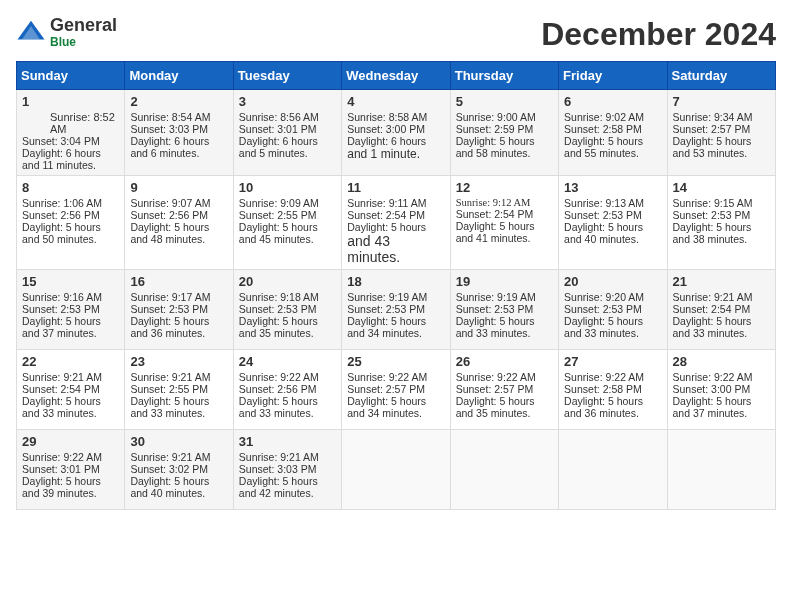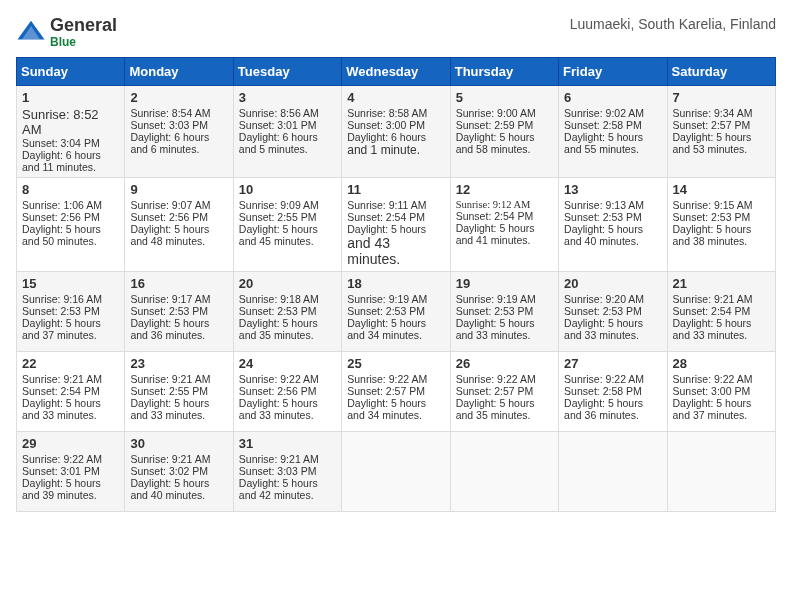--- a/index.html
+++ b/index.html
@@ -103,41 +103,41 @@
     <svg class="logo-icon" viewBox="0 0 40 40">
       <polygon points="20,5 38,30 2,30" fill="#1565c0"></polygon>
       <polygon points="20,12 32,30 8,30" fill="#fff" opacity="0.3"></polygon>
     </svg>
     <div class="logo-text">
       <span class="logo-general">General</span>
       <span class="logo-blue">Blue</span>
     </div>
   </div>
   <div class="title-area">
-    <div class="subtitle">Luumaeki, South Karelia, Finland</div>
+    <div class="month-title">December 2024</div>
   </div>
 </div>
 
 <table>
   <thead>
     <tr>
     <th>Sunday</th>
         <th>Monday</th>
         <th>Tuesday</th>
         <th>Wednesday</th>
         <th>Thursday</th>
         <th>Friday</th>
         <th>Saturday</th>
       </tr>
   </thead>
   <tbody id="calendar-body">
   <tr>
         <td>
           <span class="day-num">1</span>
-          <span style="display: block; font-size: 13px;">Sunrise: 8:52 AM</span>
+          <span style="display: block; font-size: 11px; margin-left: 28px;">Sunrise: 8:52 AM</span>
           <span style="display: block; font-size: 10.5px;">Sunset: 3:04 PM</span>
           <span style="display: block; font-size: 10.5px;">Daylight: 6 hours</span>
           <span style="display: block; font-size: 10.5px;">and 11 minutes.</span>
         </td>
         <td>
           <span class="day-num">2</span>
           <span style="display: block; font-size: 10.5px;">Sunrise: 8:54 AM</span>
           <span style="display: block; font-size: 10.5px;">Sunset: 3:03 PM</span>
           <span style="display: block; font-size: 10.5px;">Daylight: 6 hours</span>
           <span style="display: block; font-size: 10.5px;">and 6 minutes.</span>

